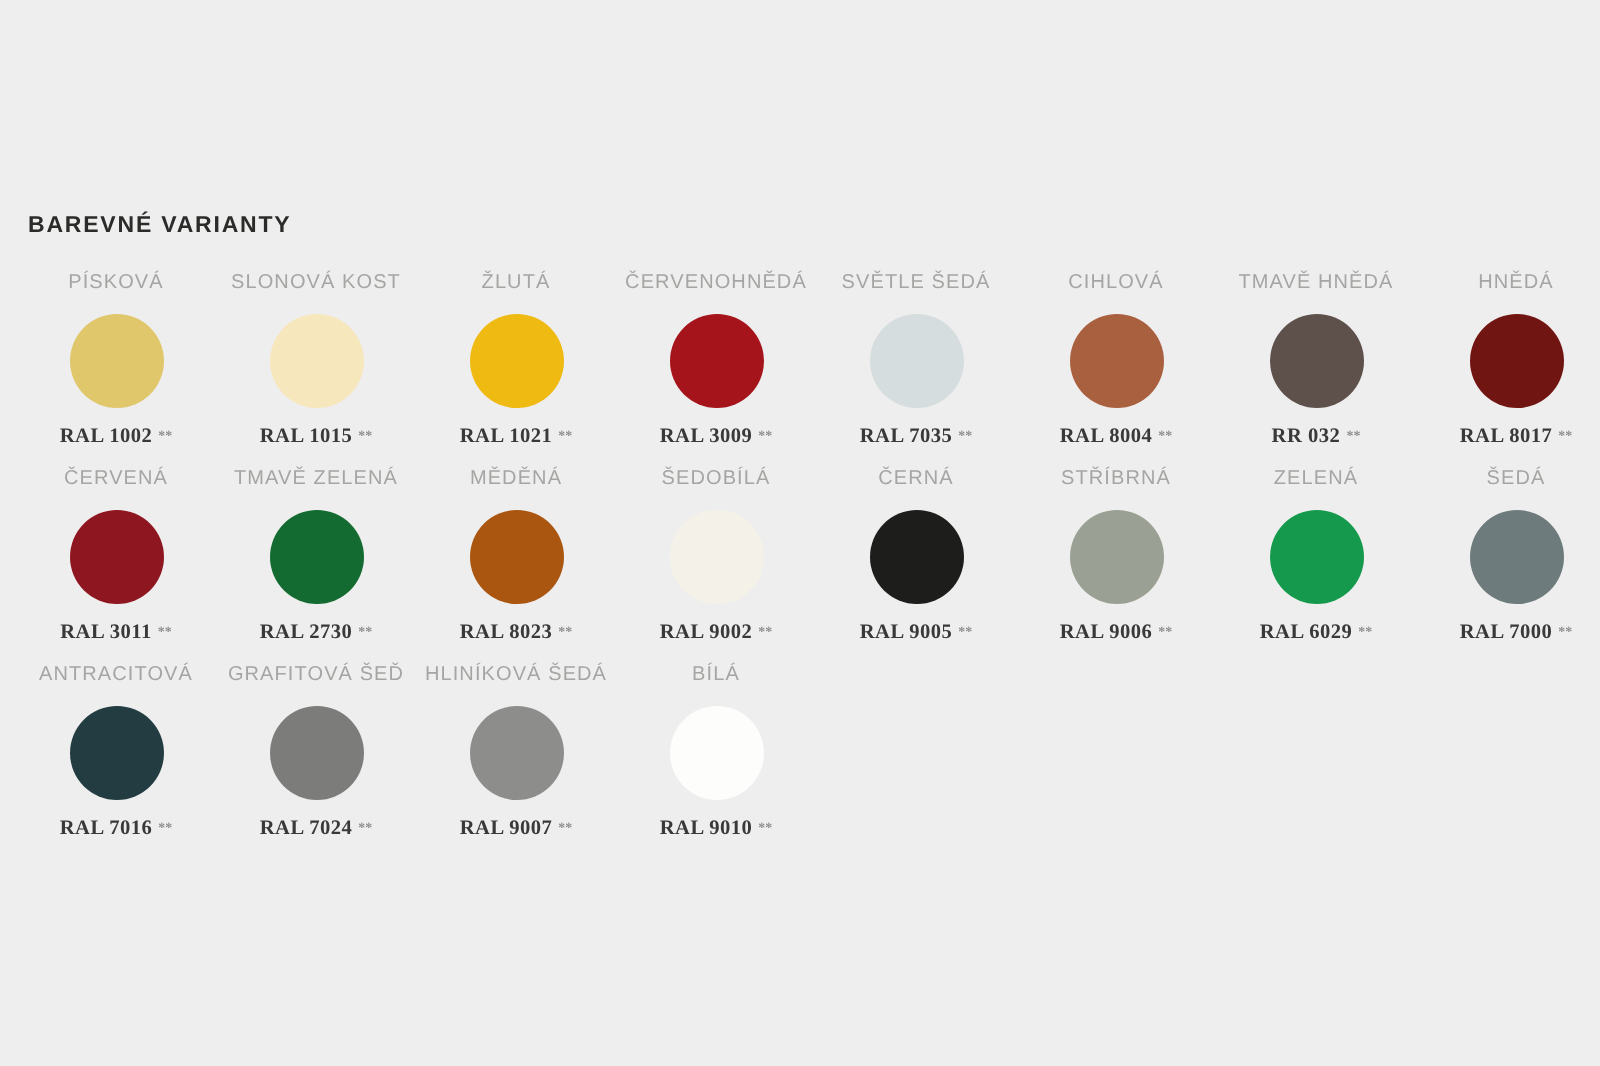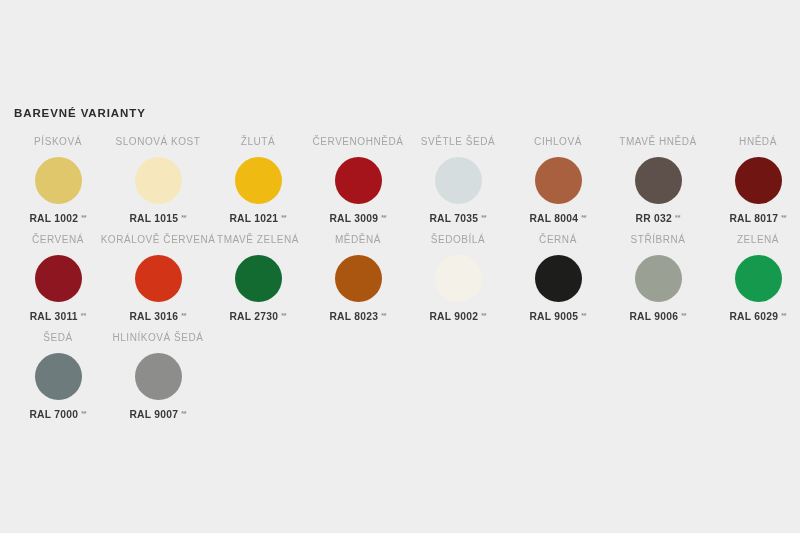--- a/index.html
+++ b/index.html
@@ -64,20 +64,21 @@
   .swatch-code {
     margin-top: 9px;
     font-size: 10.3px;
     font-weight: bold;
     color: #39393a;
     letter-spacing: 0.25px;
     line-height: 12px;
     white-space: nowrap;
     display: flex;
     align-items: center;
+    font-family: Liberation Serif, serif;
   }
   .swatch-code .ral {
     display: inline-block;
   }
   .swatch-code .stars {
     font-size: 7px;
     font-weight: bold;
     color: #8e8e8c;
     margin-left: 3px;
     position: relative;
@@ -159,28 +160,20 @@
       </div>
       <div class="swatch-cell">
         <div class="swatch-name">ČERVENÁ</div>
         <div class="swatch-dot" style="background: rgb(142, 22, 32);"></div>
         <div class="swatch-code">
           <span class="ral">RAL 3011</span>
           <span class="stars">**</span>
         </div>
       </div>
       <div class="swatch-cell">
-        <div class="swatch-name">KORÁLOVĚ ČERVENÁ</div>
-        <div class="swatch-dot" style="background: rgb(209, 52, 23);"></div>
-        <div class="swatch-code">
-          <span class="ral">RAL 3016</span>
-          <span class="stars">**</span>
-        </div>
-      </div>
-      <div class="swatch-cell">
         <div class="swatch-name">TMAVĚ ZELENÁ</div>
         <div class="swatch-dot" style="background: rgb(19, 107, 50);"></div>
         <div class="swatch-code">
           <span class="ral">RAL 2730</span>
           <span class="stars">**</span>
         </div>
       </div>
       <div class="swatch-cell">
         <div class="swatch-name">MĚDĚNÁ</div>
         <div class="swatch-dot" style="background: rgb(170, 85, 16);"></div>
@@ -223,22 +216,46 @@
       </div>
       <div class="swatch-cell">
         <div class="swatch-name">ŠEDÁ</div>
         <div class="swatch-dot" style="background: rgb(110, 123, 125);"></div>
         <div class="swatch-code">
           <span class="ral">RAL 7000</span>
           <span class="stars">**</span>
         </div>
       </div>
       <div class="swatch-cell">
+        <div class="swatch-name">ANTRACITOVÁ</div>
+        <div class="swatch-dot" style="background: rgb(34, 60, 65);"></div>
+        <div class="swatch-code">
+          <span class="ral">RAL 7016</span>
+          <span class="stars">**</span>
+        </div>
+      </div>
+      <div class="swatch-cell">
+        <div class="swatch-name">GRAFITOVÁ ŠEĎ</div>
+        <div class="swatch-dot" style="background: rgb(124, 124, 123);"></div>
+        <div class="swatch-code">
+          <span class="ral">RAL 7024</span>
+          <span class="stars">**</span>
+        </div>
+      </div>
+      <div class="swatch-cell">
         <div class="swatch-name">HLINÍKOVÁ ŠEDÁ</div>
         <div class="swatch-dot" style="background: rgb(141, 141, 140);"></div>
         <div class="swatch-code">
           <span class="ral">RAL 9007</span>
           <span class="stars">**</span>
         </div>
       </div>
+      <div class="swatch-cell">
+        <div class="swatch-name">BÍLÁ</div>
+        <div class="swatch-dot" style="background: rgb(253, 253, 252);"></div>
+        <div class="swatch-code">
+          <span class="ral">RAL 9010</span>
+          <span class="stars">**</span>
+        </div>
+      </div>
     </div>
 
 </div>
 
 </body></html>

